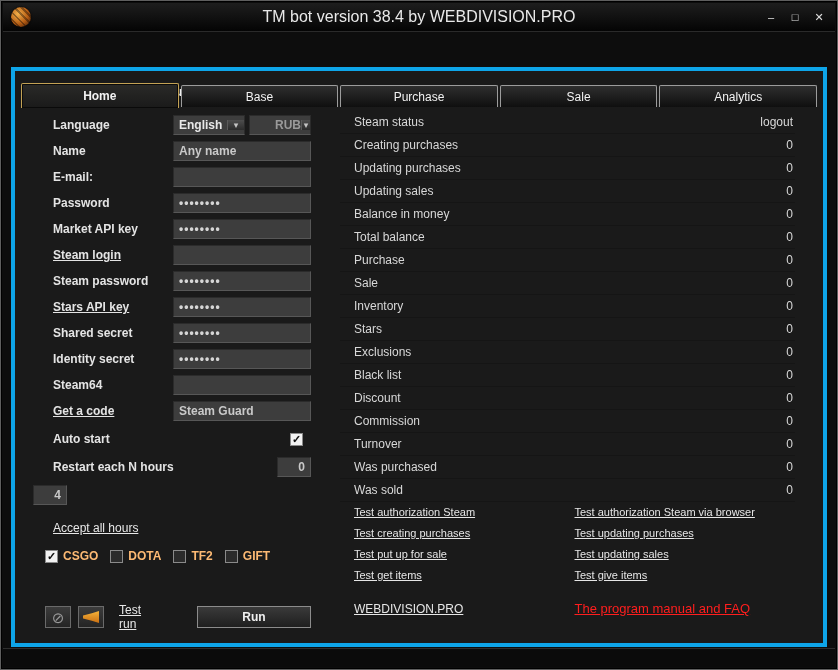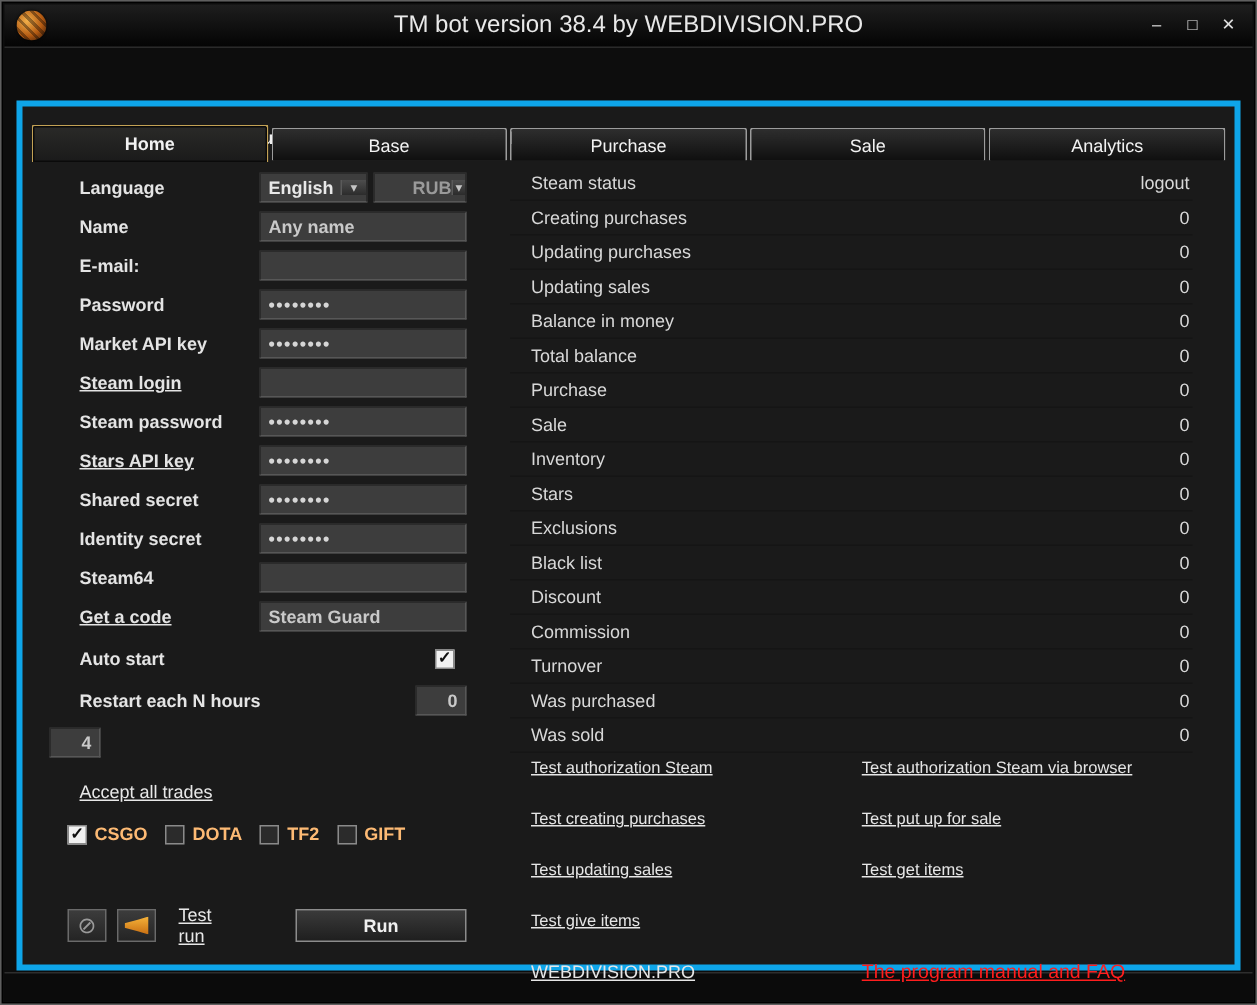--- a/index.html
+++ b/index.html
@@ -131,21 +131,21 @@
   .info-rows{}
   .info-row{
     display:flex;align-items:center;justify-content:space-between;
     height:22px;border-bottom:1px solid #151515;padding:0 2px 0 14px;
   }
   .info-label{font-size:12px;color:#d8d8d8;}
   .info-value{font-size:12px;color:#d8d8d8;}
   .info-value.off{color:#ff1e1e;font-weight:bold;}
   .test-links{
     display:grid;grid-template-columns:1fr 1fr;margin-top:4px;
-    row-gap:22px;padding-left:14px;
+    row-gap:9px;padding-left:14px;
   }
   .tlink{color:#e6e6e6;font-size:11px;text-decoration:underline;}
   .info-footer{
     display:grid;grid-template-columns:1fr 1fr;align-items:center;
     margin-top:20px;padding-left:14px;
   }
   .site-link{color:#e6e6e6;font-size:12px;text-decoration:underline;}
   .manual-link{color:#ff1e1e;font-size:13px;text-decoration:underline;}
 </style>
 </head>
@@ -245,21 +245,21 @@
 
       <div class="form-row row-space">
         <label class="flabel">Restart each N hours</label>
         <input class="finput small" value="0" style="">
       </div>
 
       <div class="form-row row-space">
         <input class="finput small" value="4" style="">
       </div>
 
-      <a class="accept-link">Accept all trades</a>
+      <a class="accept-link">Accept all hours</a>
 
       <div class="games-row">
           <span class="game">
             <span class="checkbox checked">
               <span class="check">✓</span>
             </span>
             <span class="game-label">CSGO</span>
           </span>
           <span class="game">
             <span class="checkbox"></span>
@@ -356,20 +356,21 @@
           </div>
           <div class="info-row">
             <span class="info-label">Was sold</span>
             <span class="info-value">0</span>
           </div>
         </div>
       <div class="test-links">
           <a class="tlink">Test authorization Steam</a>
           <a class="tlink">Test authorization Steam via browser</a>
           <a class="tlink">Test creating purchases</a>
+          <a class="tlink">Test updating purchases</a>
           <a class="tlink">Test put up for sale</a>
           <a class="tlink">Test updating sales</a>
           <a class="tlink">Test get items</a>
           <a class="tlink">Test give items</a>
         </div>
       <div class="info-footer">
         <a class="site-link">WEBDIVISION.PRO</a>
         <a class="manual-link">The program manual and FAQ</a>
       </div>
     </div>

